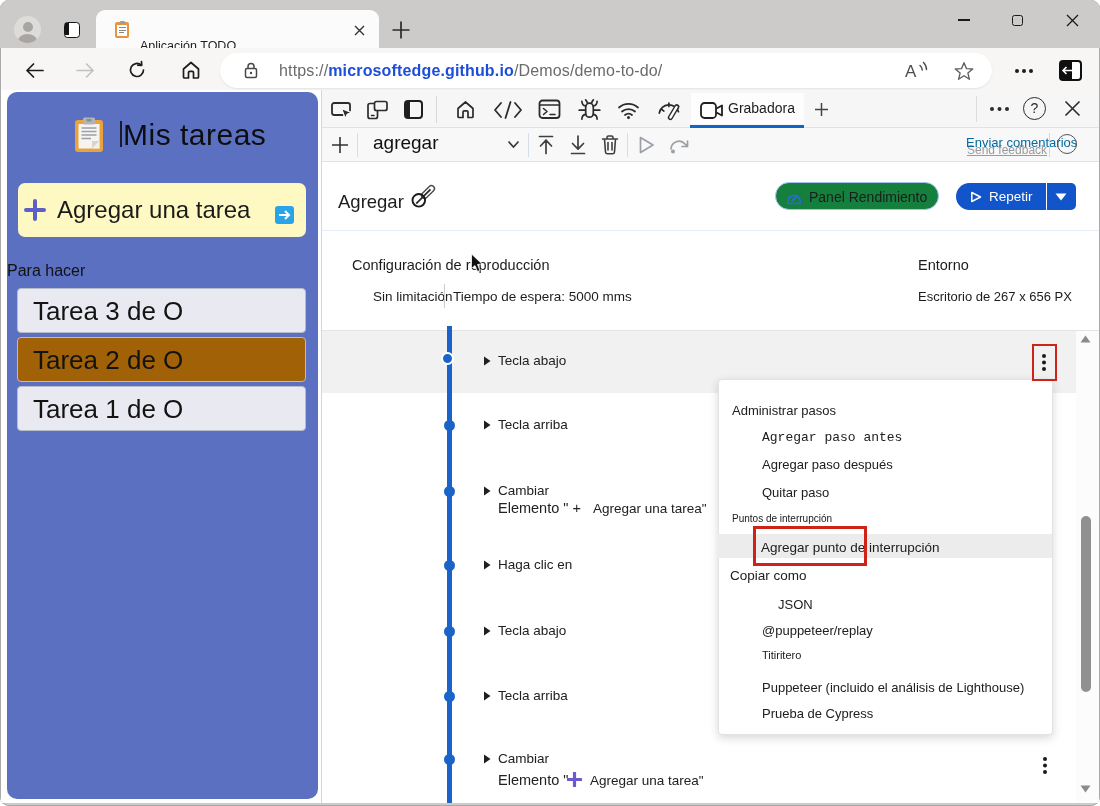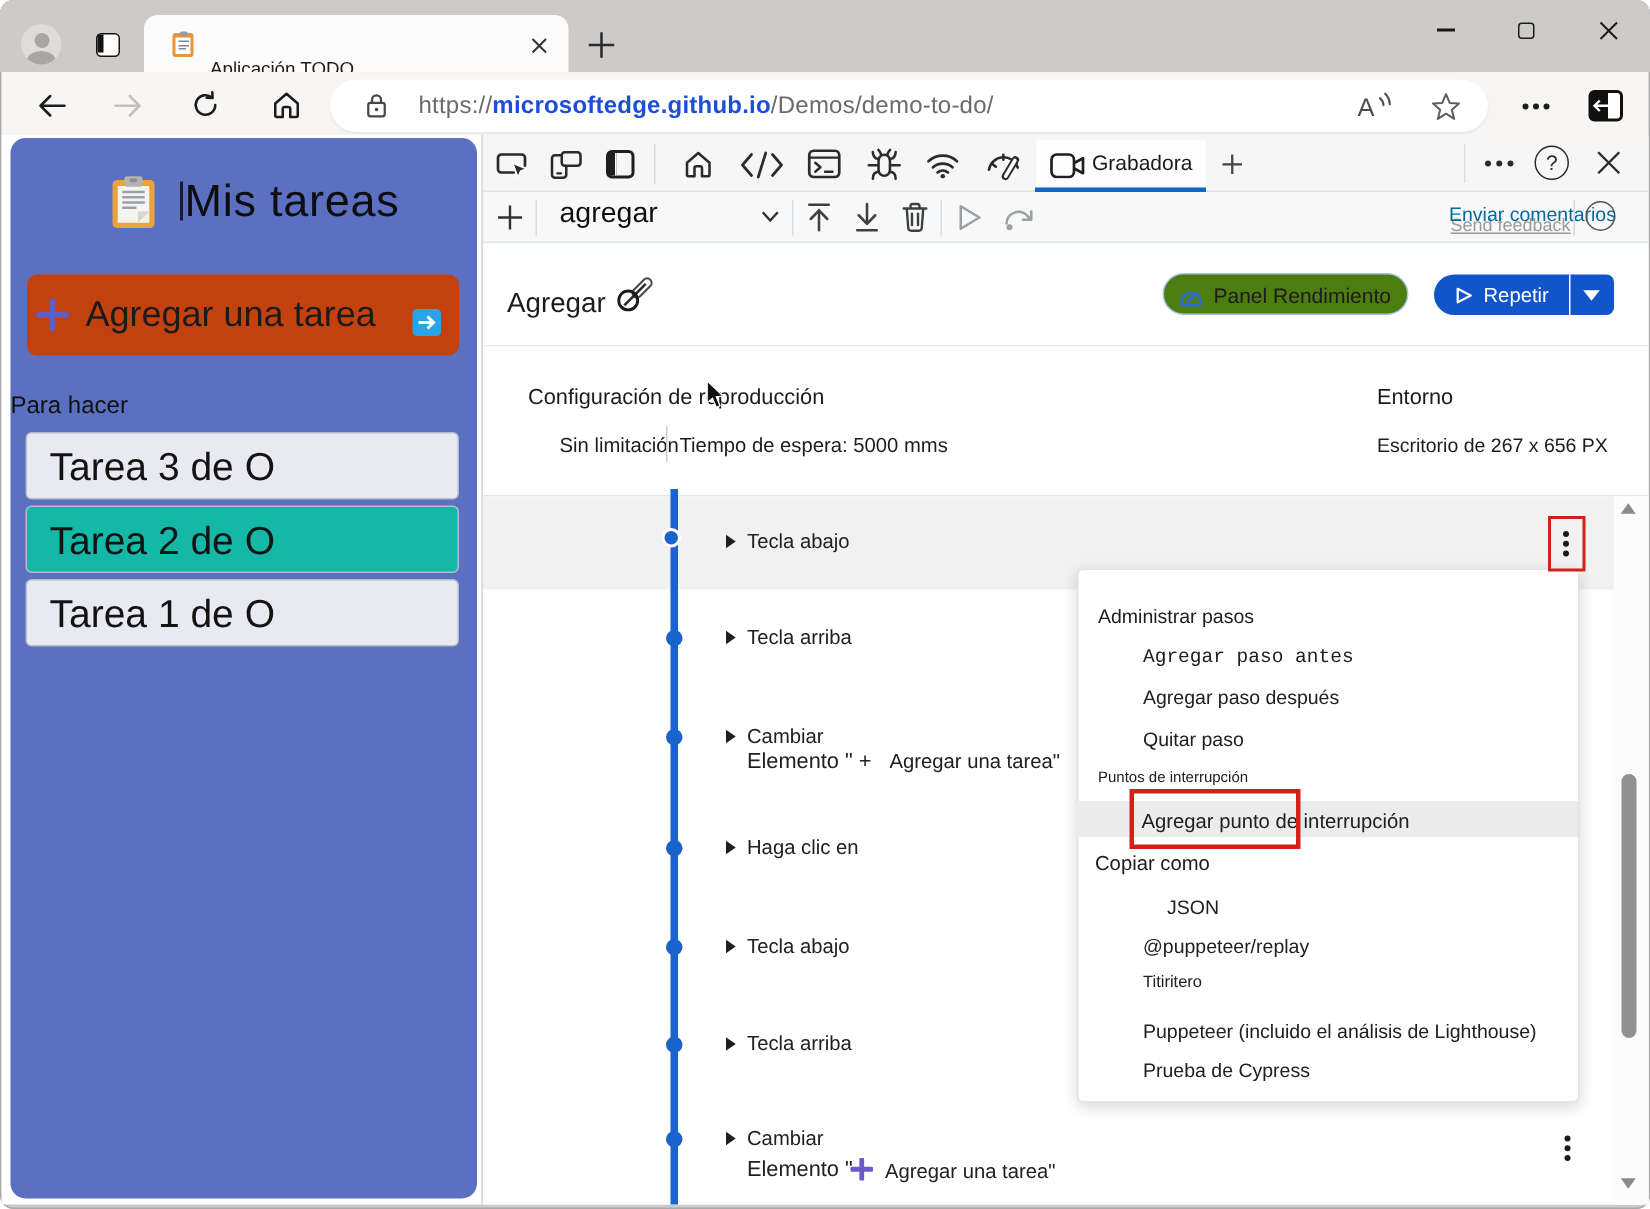--- a/index.html
+++ b/index.html
@@ -104,38 +104,38 @@
       <rect x="6.5" y="7" width="21" height="24.5" fill="#f6f4f1"></rect>
       <path d="M27.5 24 L20 31.5 L20 24 Z" fill="#d9d4ce"></path>
       <path d="M6.5 31.5 L20 31.5 L27.5 24 L27.5 31.5 Z" fill="#efece8" opacity="0.6"></path>
       <rect x="11" y="0.5" width="12" height="7" rx="1.5" fill="#b3b3b3"></rect>
       <rect x="14.5" y="2" width="5" height="2.5" rx="1" fill="#8d8d8d"></rect>
       <path d="M9.5 11 H24.5 M9.5 14.5 H24.5 M9.5 18 H24.5 M9.5 21.5 H19" stroke="#9aa0a8" stroke-width="1.6"></path>
     </svg>
     <div class="abs" style="left:113px;top:29px;width:2px;height:26px;background:#1a1a2e;"></div>
     <div class="abs" style="left:116px;top:26px;font-size:30px;letter-spacing:0.5px;color:#0e0e10;">Mis tareas</div>
 
-    <div class="abs" style="left:11px;top:91px;width:288px;height:54px;background:#c2410c;border-radius:7px;">
+    <div class="abs" style="left:11px;top:91px;width:288px;height:54px;background:#fef9c3;border-radius:7px;">
       <svg class="abs" style="left:6px;top:16px;" width="22" height="22" viewBox="0 0 22 22">
           <path d="M11 2 V20 M2 11 H20" stroke="#5b5fc7" stroke-width="4" stroke-linecap="round"></path>
         </svg>
       <div class="abs" style="left:39px;top:13px;font-size:24px;color:#1b1b1b;">Agregar una tarea</div>
       <div class="abs" style="left:257px;top:23px;width:19px;height:18px;background:#29a4e9;border-radius:3px;">
         <svg class="abs" style="left:3px;top:3px;" width="13" height="12" viewBox="0 0 13 12">
             <path d="M1 6 H11 M7 2 L11 6 L7 10" stroke="#fff" stroke-width="2" fill="none"></path>
           </svg>
       </div>
     </div>
 
     <div class="abs" style="left:0;top:170px;width:340px;text-align:left;font-size:16px;color:#111;">Para hacer</div>
 
     <div class="abs" style="left:10px;top:196px;width:289px;height:45px;background:#e9eaf1;border:1.5px solid #b7bccb;border-radius:4px;">
         <div class="abs" style="left:15px;top:7px;font-size:26px;color:#131313;">Tarea 3 de O</div>
       </div>
-    <div class="abs" style="left:10px;top:245px;width:289px;height:45px;background:#14b8a6;border:1.5px solid #b7bccb;border-radius:4px;">
+    <div class="abs" style="left:10px;top:245px;width:289px;height:45px;background:#a16207;border:1.5px solid #b7bccb;border-radius:4px;">
         <div class="abs" style="left:15px;top:7px;font-size:26px;color:#131313;">Tarea 2 de O</div>
       </div>
     <div class="abs" style="left:10px;top:294px;width:289px;height:45px;background:#e9eaf1;border:1.5px solid #b7bccb;border-radius:4px;">
         <div class="abs" style="left:15px;top:7px;font-size:26px;color:#131313;">Tarea 1 de O</div>
       </div>
   </div>
 
   <div class="abs" style="left:321px;top:90px;width:778px;height:713px;background:#fff;border-left:1px solid #d6d6d6;"></div>
 
   <div class="abs" style="left:322px;top:90px;width:777px;height:38px;background:#f6f6f6;border-bottom:1px solid #e2e2e2;"></div>
@@ -252,21 +252,21 @@
   <div class="abs" style="left:322px;top:162px;width:777px;height:69px;background:#fff;border-bottom:1px solid #e7edf5;"></div>
   <div class="abs" style="left:338px;top:191px;font-size:18.5px;color:#1c1c1c;">Agregar</div>
 
   <svg class="abs" style="left:411px;top:182px;" width="26" height="27" viewBox="0 0 26 27">
     <path d="M13.6 13.4 L20.4 6.6" stroke="#4a4a4a" stroke-width="7.4" stroke-linecap="round"></path>
     <path d="M13.6 13.4 L20.4 6.6" stroke="#fff" stroke-width="4.6" stroke-linecap="round"></path>
     <path d="M5.2 21.6 L19.5 7.3" stroke="#2a2a2a" stroke-width="1.7"></path>
     <circle cx="7.8" cy="18.3" r="6.3" stroke="#1a1a1a" stroke-width="1.9" fill="none"></circle>
   </svg>
 
-  <div class="abs" style="left:775px;top:182px;width:164px;height:28px;border:1.3px solid #a9c3f0;border-radius:14px;background:#4d7c0f;">
+  <div class="abs" style="left:775px;top:182px;width:164px;height:28px;border:1.3px solid #a9c3f0;border-radius:14px;background:#15803d;">
     <svg class="abs" style="left:10px;top:9px;" width="16" height="13" viewBox="0 0 16 13">
         <path d="M2 11.5 a6.3 6.3 0 1 1 12 0 Z" stroke="#2b69d8" stroke-width="1.7" fill="none" stroke-linejoin="round"></path>
         <path d="M6 9 L11.5 3.5" stroke="#2b69d8" stroke-width="1.9" stroke-linecap="round"></path>
       </svg>
     <div class="abs" style="left:33px;top:6px;font-size:14px;color:#1c1c1c;">Panel Rendimiento</div>
   </div>
 
   <div class="abs" style="left:956px;top:183px;width:120px;height:27px;background:#1254c9;border-radius:13.5px 5px 5px 13.5px;">
     <svg class="abs" style="left:14px;top:8px;" width="12" height="12" viewBox="0 0 12 12">
         <path d="M1.8 1.5 L10.5 6 L1.8 10.5 Z" stroke="#fff" stroke-width="1.5" fill="none" stroke-linejoin="round"></path>

